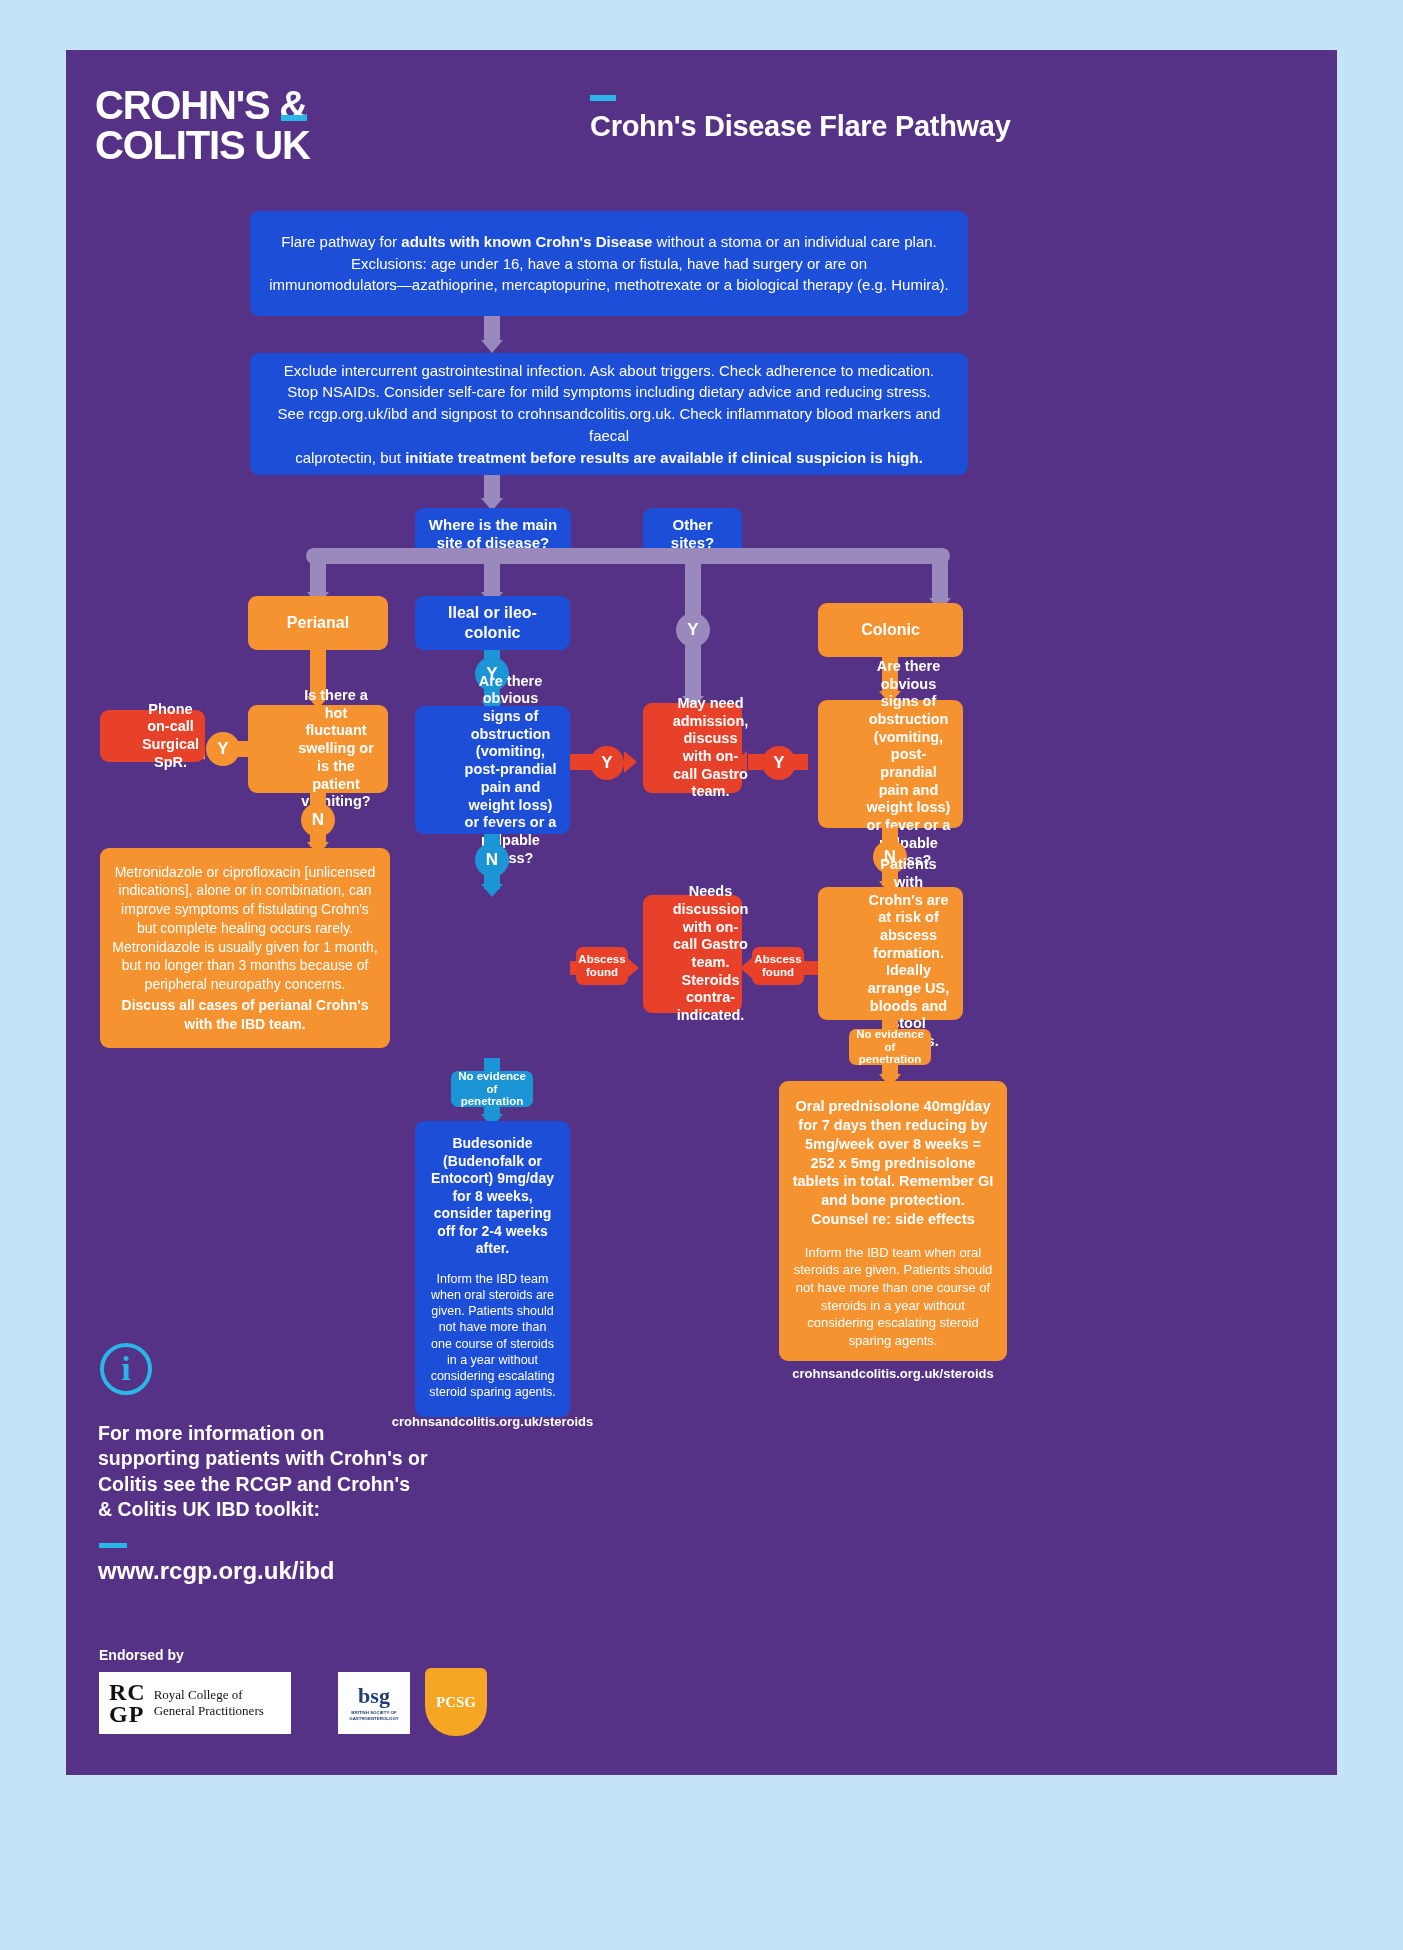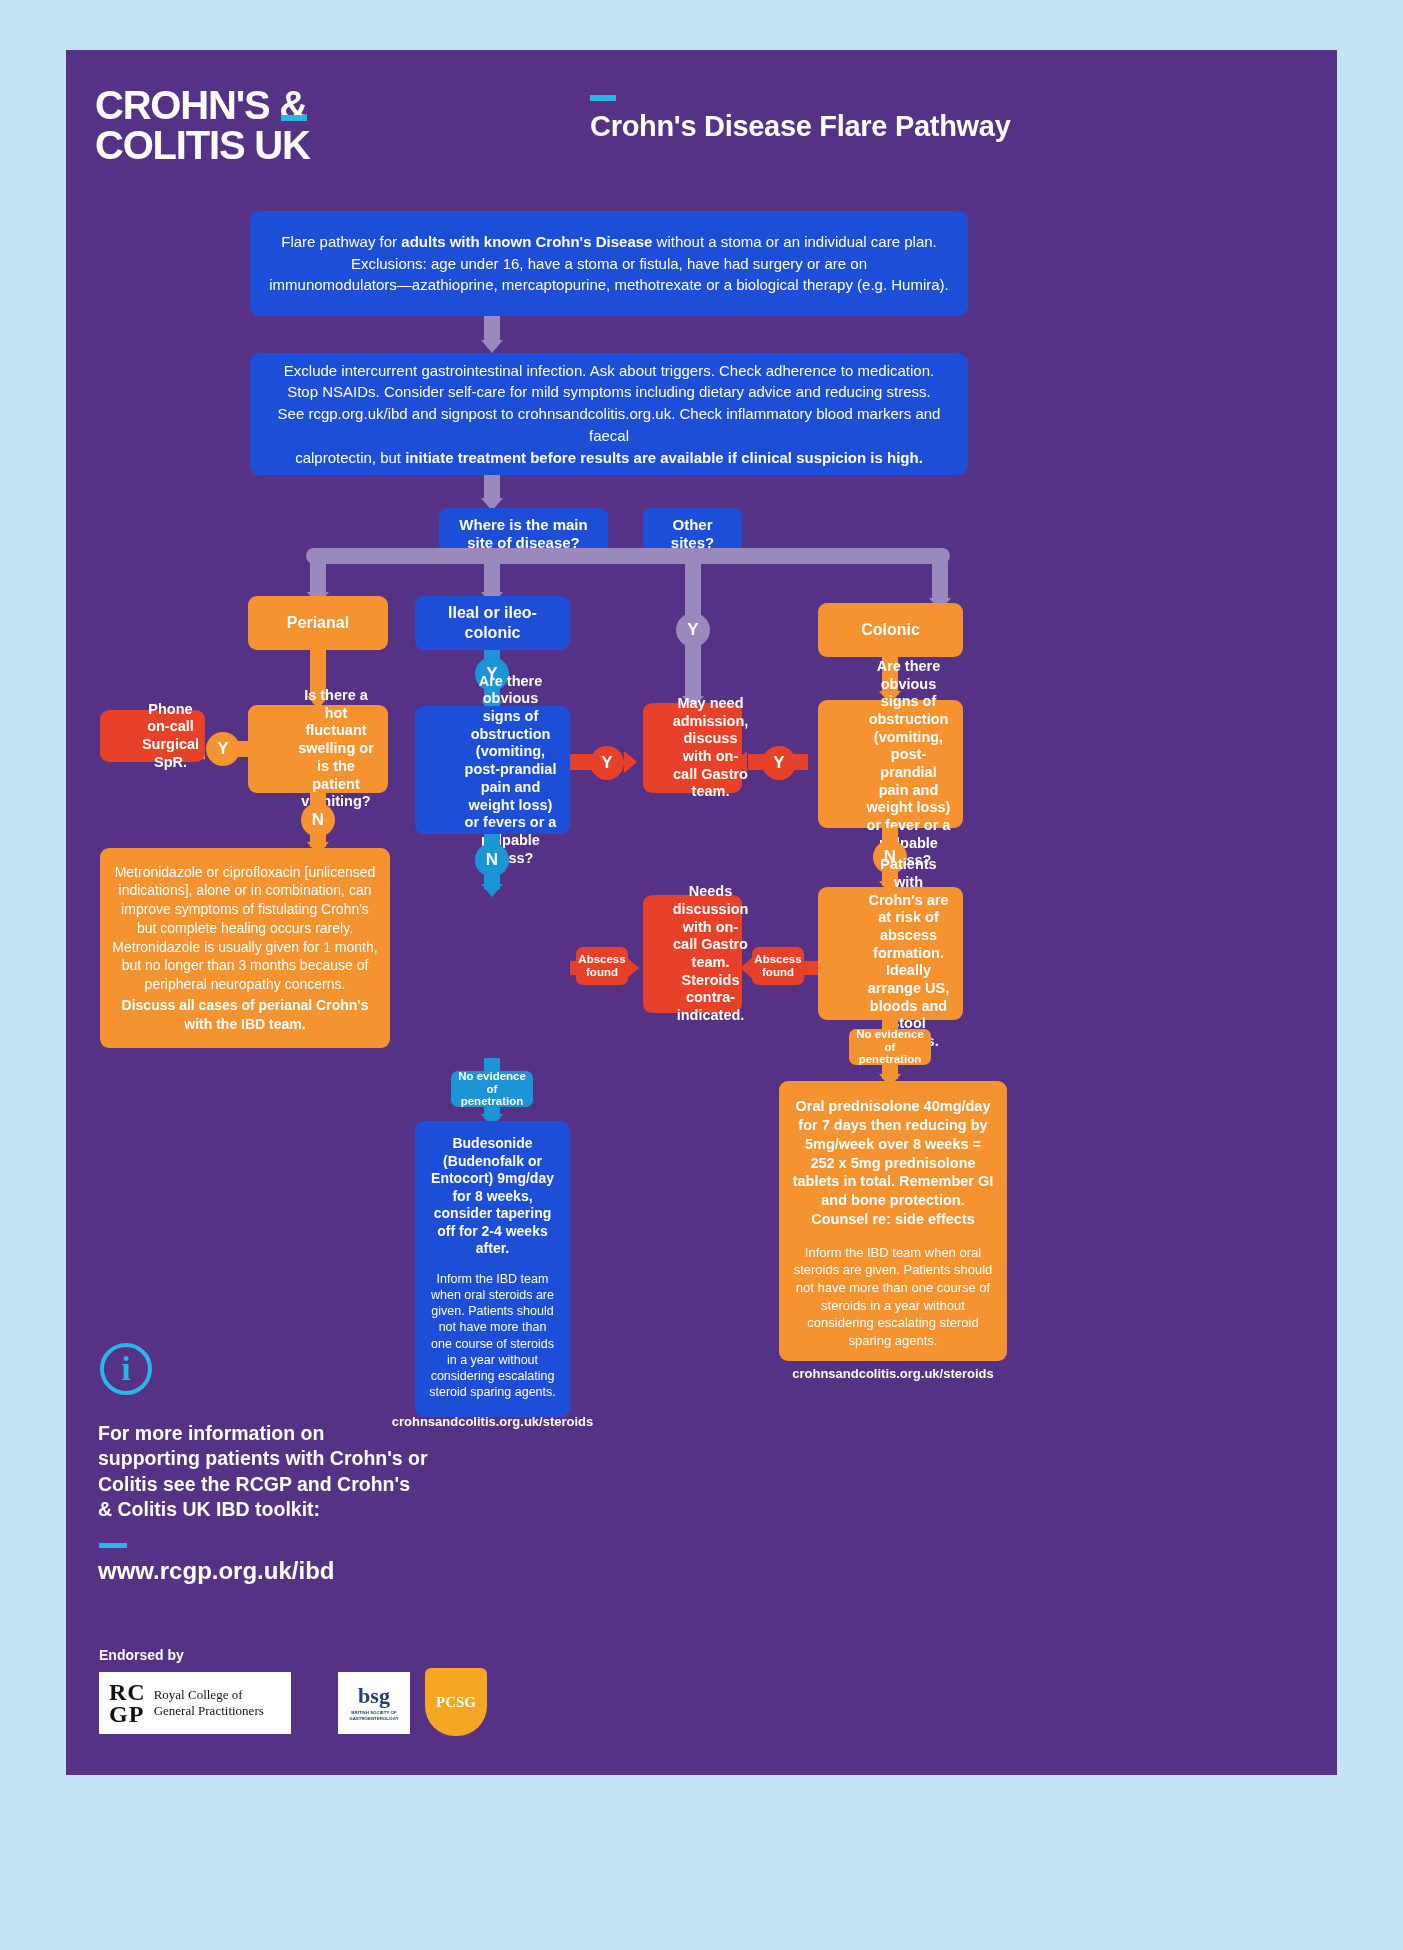--- a/index.html
+++ b/index.html
@@ -239,21 +239,21 @@
     <div>Stop NSAIDs. Consider self-care for mild symptoms including dietary advice and reducing stress.</div>
     <div>See rcgp.org.uk/ibd and signpost to crohnsandcolitis.org.uk. Check inflammatory blood markers and faecal</div>
     <div>
       <span>calprotectin, but </span><b>initiate treatment before results are available if clinical suspicion is high.</b>
     </div>
   </div>
 
   <div class="conn c-lilac" style="left:484px; top:475px; width:16px; height:23px;"></div>
   <div class="arrow-down ad-lilac" style="left:481px; top:498px;"></div>
 
-  <div class="node lilac qtext" style="left:415px; top:508px; width:169px; height:52px;margin-left:24px;">Where is the main site of disease?</div>
+  <div class="node lilac qtext" style="left:415px; top:508px; width:156px; height:52px;">Where is the main site of disease?</div>
 
   <div class="node lilac qtext" style="left:643px; top:508px; width:99px; height:52px;">Other sites?</div>
 
   <div class="conn c-lilac" style="left:306px; top:548px; width:644px; height:16px; border-radius:8px;"></div>
 
   <div class="conn c-lilac" style="left:310px; top:556px; width:16px; height:40px;"></div>
   <div class="arrow-down ad-lilac" style="left:307px; top:592px;"></div>
 
   <div class="conn c-lilac" style="left:484px; top:556px; width:16px; height:40px;"></div>
   <div class="arrow-down ad-lilac" style="left:481px; top:592px;"></div>

